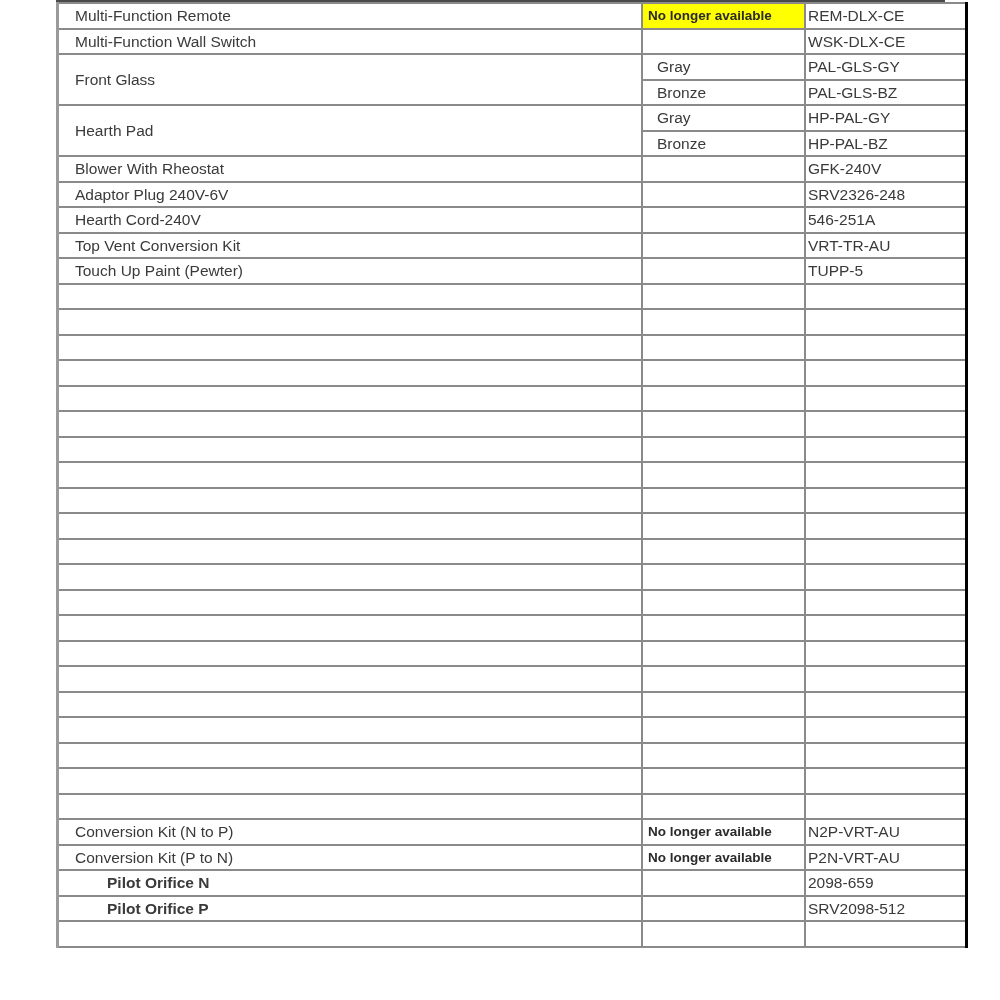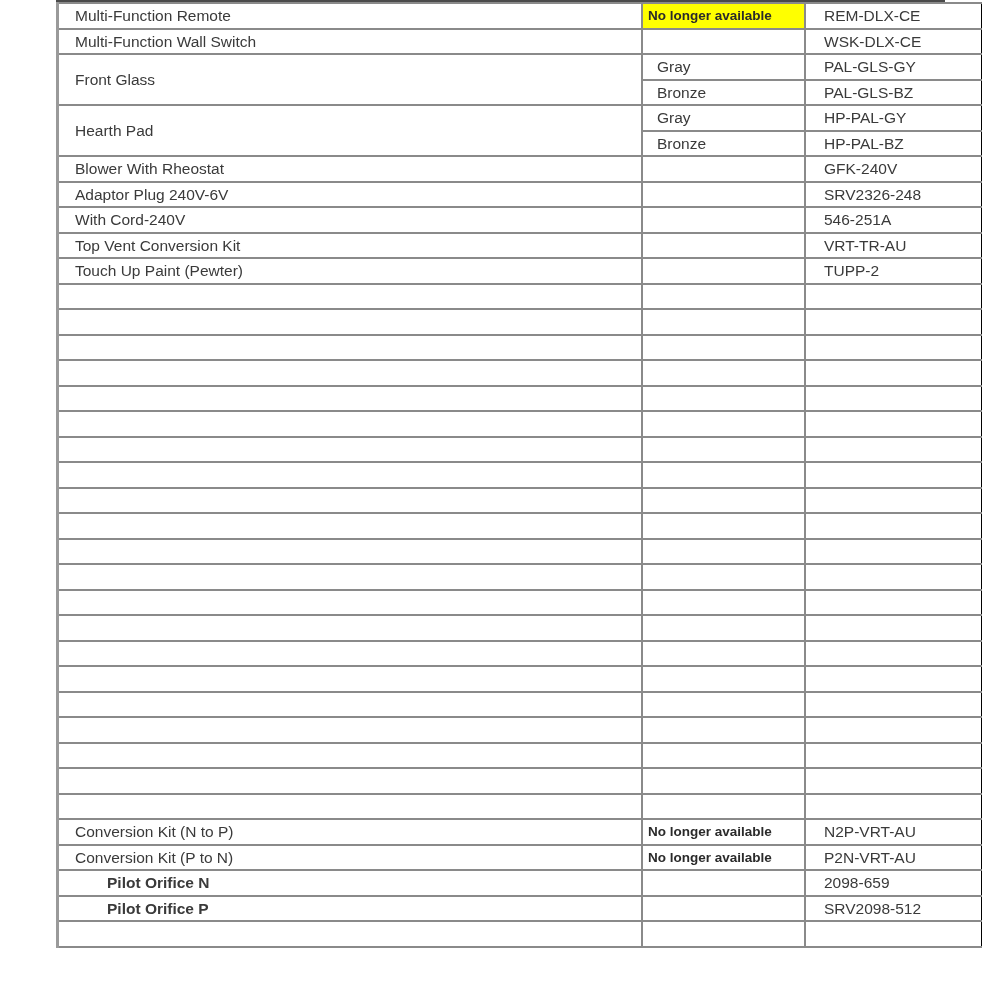--- a/index.html
+++ b/index.html
@@ -5,21 +5,21 @@
   html, body { margin: 0; padding: 0; background: #ffffff; }
   body { width: 1000px; height: 1000px; overflow: hidden; position: relative;
          font-family: "Liberation Sans", sans-serif; color: #3a3a3a; }
   .sheet { position: absolute; left: 56px; top: 0; width: 888px; }
   .topbar { position: absolute; left: 56px; top: -1px; width: 889px; height: 3px; background: #4a4a4a; }
   table { border-collapse: collapse; table-layout: fixed; width: 888px; position: absolute; top: 2px; left: 0; }
   td { border: 2px solid #8a8a8a; height: 23.5px; padding: 0; font-size: 15.5px; line-height: 23px;
        white-space: nowrap; overflow: hidden; vertical-align: middle; }
   td.c1 { width: 566px; padding-left: 16px; }
   td.c2 { width: 156px; padding-left: 14px; }
-  td.c3 { width: 157px; padding-left: 18px; border-right: 1px solid #000000; }
+  td.c3 { width: 157px; padding-left: 2px; border-right: 3px solid #000000; }
   td.first { border-left: 3px solid #9a9a9a; }
   td.indent { padding-left: 48px; font-weight: bold; }
   td.status { padding-left: 5px; font-weight: bold; font-size: 13.5px; color: #2a2a2a; }
   td.status.hl { background: #ffff00; }
 </style>
 </head>
 <body>
 
 <div class="sheet">
   <table>
@@ -56,33 +56,33 @@
           <td class="c1 first">Blower With Rheostat</td>
           <td class="c2"></td>
           <td class="c3">GFK-240V</td>
         </tr>
         <tr>
           <td class="c1 first">Adaptor Plug 240V-6V</td>
           <td class="c2"></td>
           <td class="c3">SRV2326-248</td>
         </tr>
         <tr>
-          <td class="c1 first">With Cord-240V</td>
+          <td class="c1 first">Hearth Cord-240V</td>
           <td class="c2"></td>
           <td class="c3">546-251A</td>
         </tr>
         <tr>
           <td class="c1 first">Top Vent Conversion Kit</td>
           <td class="c2"></td>
           <td class="c3">VRT-TR-AU</td>
         </tr>
         <tr>
           <td class="c1 first">Touch Up Paint (Pewter)</td>
           <td class="c2"></td>
-          <td class="c3">TUPP-2</td>
+          <td class="c3">TUPP-5</td>
         </tr>
         <tr>
           <td class="c1 first"></td>
           <td class="c2"></td>
           <td class="c3"></td>
         </tr>
         <tr>
           <td class="c1 first"></td>
           <td class="c2"></td>
           <td class="c3"></td>

